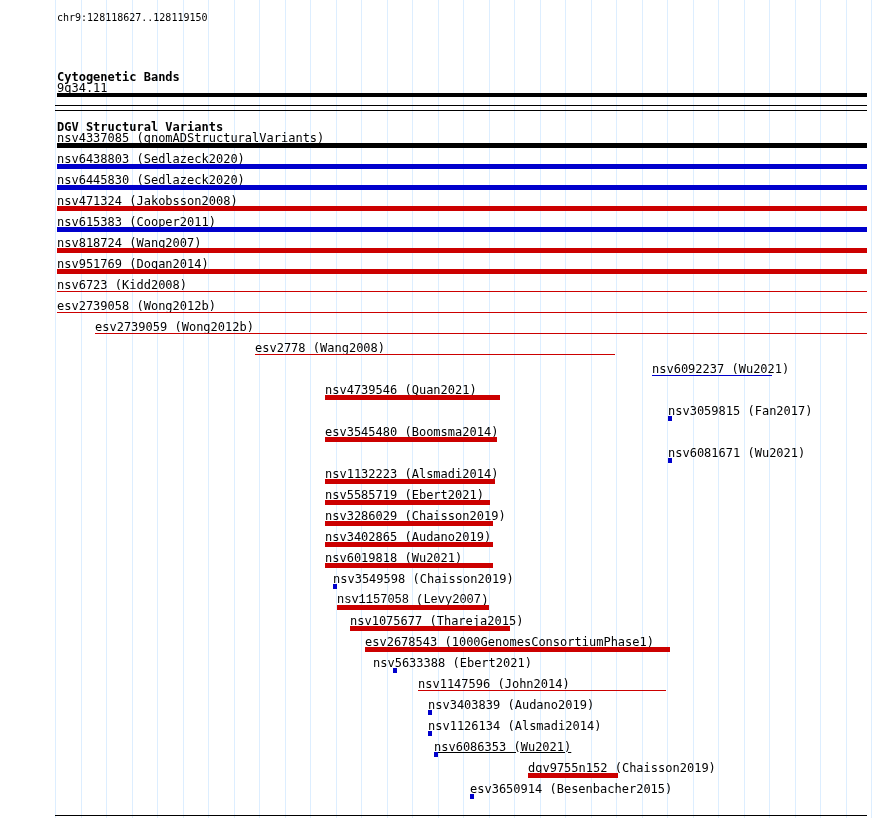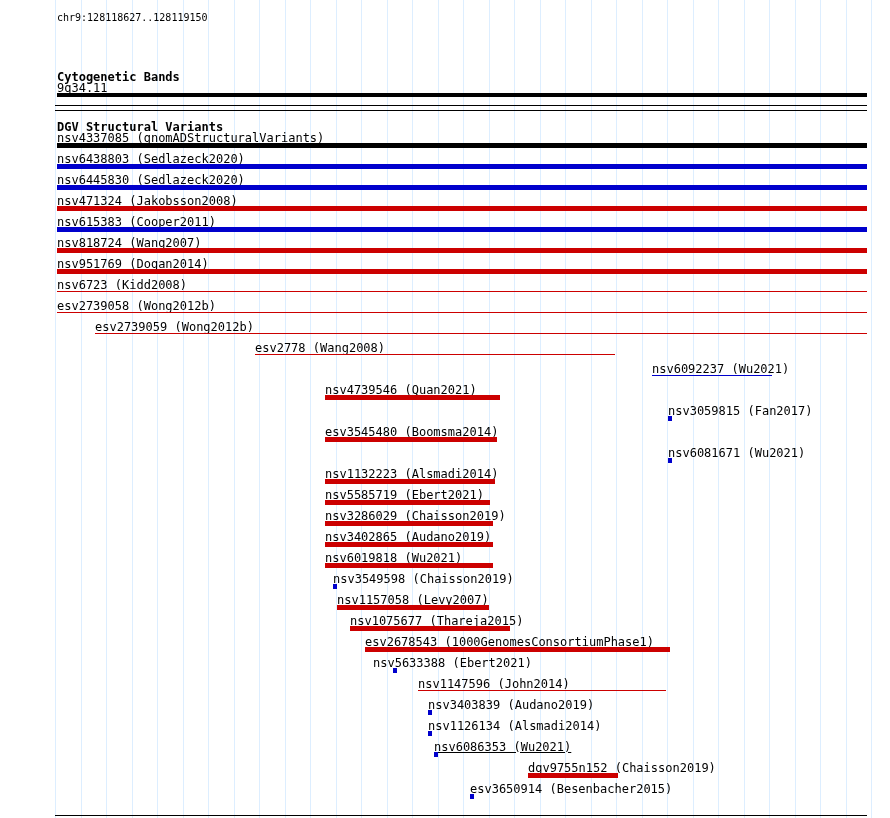--- a/index.html
+++ b/index.html
@@ -192,21 +192,21 @@
       <div class="item-label" style="left: 325px; top: 488px;">nsv5585719 (Ebert2021)</div>
       <div class="bar" style="top: 500px; left: 325px; width: 165px; background: rgb(204, 0, 0);"></div>
       <div class="item-label" style="left: 325px; top: 509px;">nsv3286029 (Chaisson2019)</div>
       <div class="bar" style="top: 521px; left: 325px; width: 168px; background: rgb(204, 0, 0);"></div>
       <div class="item-label" style="left: 325px; top: 530px;">nsv3402865 (Audano2019)</div>
       <div class="bar" style="top: 542px; left: 325px; width: 168px; background: rgb(204, 0, 0);"></div>
       <div class="item-label" style="left: 325px; top: 551px;">nsv6019818 (Wu2021)</div>
       <div class="bar" style="top: 563px; left: 325px; width: 168px; background: rgb(204, 0, 0);"></div>
       <div class="item-label" style="left: 333px; top: 572px;">nsv3549598 (Chaisson2019)</div>
       <div class="bar" style="top: 584px; left: 333px; width: 4px; background: rgb(0, 0, 204);"></div>
-      <div class="item-label" style="left: 337px; top: 593px;">nsv1157058 (Levy2007)</div>
+      <div class="item-label" style="left: 337px; top: 593px; font-family: Liberation Mono, monospace;">nsv1157058 (Levy2007)</div>
       <div class="bar" style="top: 605px; left: 337px; width: 152px; background: rgb(204, 0, 0);"></div>
       <div class="item-label" style="left: 350px; top: 614px; text-align: center;">nsv1075677 (Thareja2015)</div>
       <div class="bar" style="top: 626px; left: 350px; width: 160px; background: rgb(204, 0, 0);"></div>
       <div class="item-label" style="left: 365px; top: 635px;">esv2678543 (1000GenomesConsortiumPhase1)</div>
       <div class="bar" style="top: 647px; left: 365px; width: 305px; background: rgb(204, 0, 0);"></div>
       <div class="item-label" style="left: 373px; top: 656px;">nsv5633388 (Ebert2021)</div>
       <div class="bar" style="top: 668px; left: 393px; width: 4px; background: rgb(0, 0, 204);"></div>
       <div class="item-label" style="left: 418px; top: 677px;">nsv1147596 (John2014)</div>
       <div class="thinbar" style="top: 690px; left: 418px; width: 248px; background: rgb(204, 0, 0);"></div>
       <div class="item-label" style="left: 428px; top: 698px;">nsv3403839 (Audano2019)</div>

